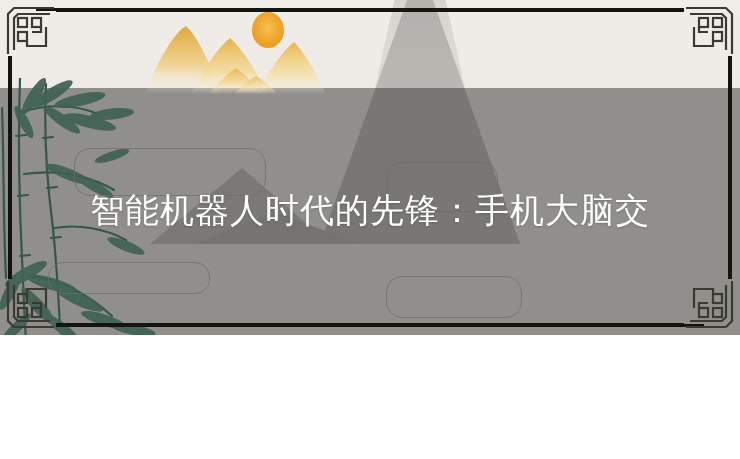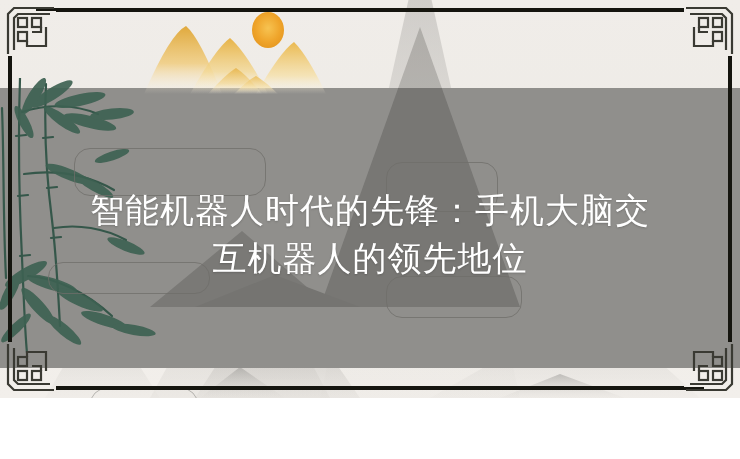--- a/index.html
+++ b/index.html
@@ -7,21 +7,21 @@
     padding: 0;
     background: #ffffff;
   }
   body {
     font-family: "Liberation Sans", sans-serif;
   }
 
   #poster {
     position: relative;
     width: 740px;
-    height: 398px;
+    height: 335px;
     overflow: hidden;
     background: #efece8;
   }
 
   
   .paper {
     position: absolute;
     inset: 0;
     background: linear-gradient(180deg,#f0ede9 0%, #eeebe6 40%, #f2efeb 100%);
   }
@@ -252,21 +252,21 @@
     </g>
   </svg>
 
   <div class="deco-rect deco-a"></div>
   <div class="deco-rect deco-b"></div>
   <div class="deco-rect deco-c"></div>
   <div class="deco-rect deco-d"></div>
   <div class="deco-rect deco-e"></div>
   <div class="deco-rect deco-f"></div>
 
-  <div class="title"><span>智能机器人时代的先锋：手机大脑交</span><br><span>互机器人的领先地位</span></div>
+  <div class="title"><span>智能机器人时代的先锋：手机大脑交</span><br></div>
 
   <div class="frame-line frame-top"></div>
   <div class="frame-line frame-bottom"></div>
   <div class="frame-line frame-left"></div>
   <div class="frame-line frame-right"></div>
   <div class="frame-top2"></div>
   <div class="frame-bottom2"></div>
 
   <svg class="corner tl" viewBox="0 0 52 52">
     <g fill="none" stroke="#3a3a33" stroke-width="2.2">

